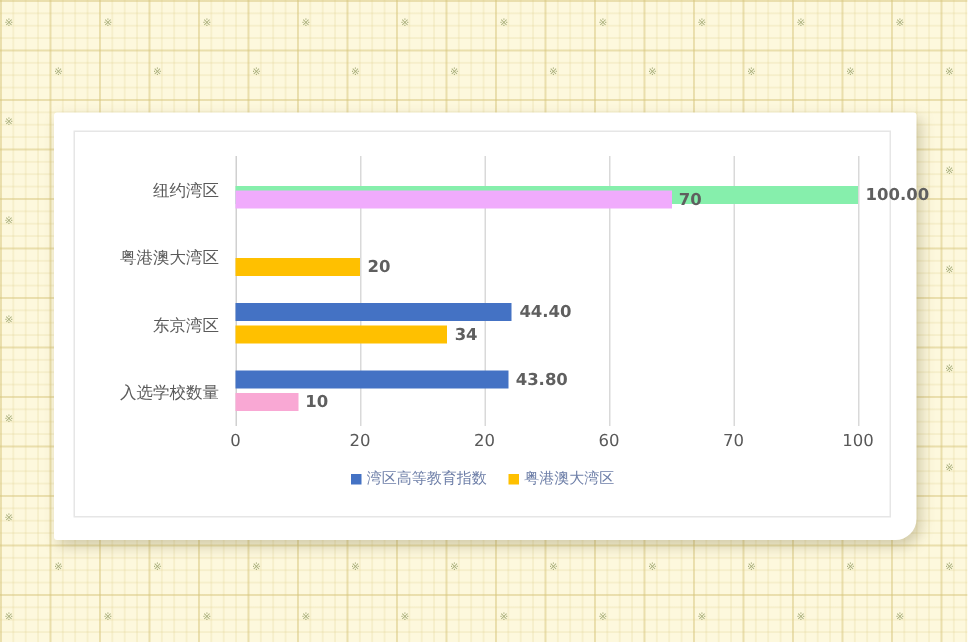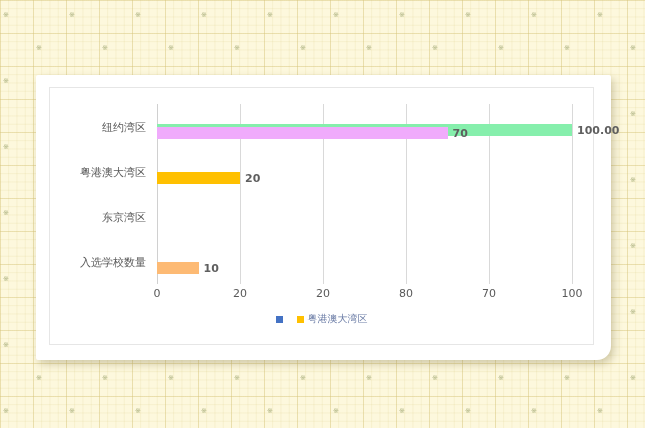--- a/index.html
+++ b/index.html
@@ -324,42 +324,52 @@
               </div>
             </div>
             <div class="cat-row" style="top: 45px; height: 45px;">
               <div class="cat-label">粤港澳大湾区</div>
               <div class="bar series1" style="width: 83px; background: rgb(255, 192, 0);">
                 <span class="bar-value">20</span>
               </div>
             </div>
             <div class="cat-row" style="top: 90px; height: 45px;">
               <div class="cat-label">东京湾区</div>
+              <div class="bar series0" style="width: 184.26px; background: rgb(68, 114, 196);">
+                <span class="bar-value">44.40</span>
+              </div>
+              <div class="bar series1" style="width: 141.1px; background: rgb(255, 192, 0);">
+                <span class="bar-value">34</span>
+              </div>
             </div>
             <div class="cat-row" style="top: 135px; height: 45px;">
               <div class="cat-label">入选学校数量</div>
-              <div class="bar series1" style="width: 41.5px; background: #fdba74;">
+              <div class="bar series0" style="width: 181.77px; background: rgb(68, 114, 196);">
+                <span class="bar-value">43.80</span>
+              </div>
+              <div class="bar series1" style="width: 41.5px; background: #f9a8d4;">
                 <span class="bar-value">10</span>
               </div>
             </div>
           </div>
       </div>
 
       <div id="x-axis">
           <span class="xtick" style="left: 0px;">0</span>
           <span class="xtick" style="left: 83px;">20</span>
           <span class="xtick" style="left: 166px;">20</span>
-          <span class="xtick" style="left: 249px;">80</span>
+          <span class="xtick" style="left: 249px;">60</span>
           <span class="xtick" style="left: 332px;">70</span>
           <span class="xtick" style="left: 415px;">100</span>
         </div>
 
       <div id="legend">
           <div class="legend-item">
             <span class="legend-swatch" style="background: rgb(68, 114, 196);"></span>
+            <span class="legend-text">湾区高等教育指数</span>
           </div>
           <div class="legend-item">
             <span class="legend-swatch" style="background: rgb(255, 192, 0);"></span>
             <span class="legend-text">粤港澳大湾区</span>
           </div>
         </div>
 
     </div>
   </div>
 </div>

